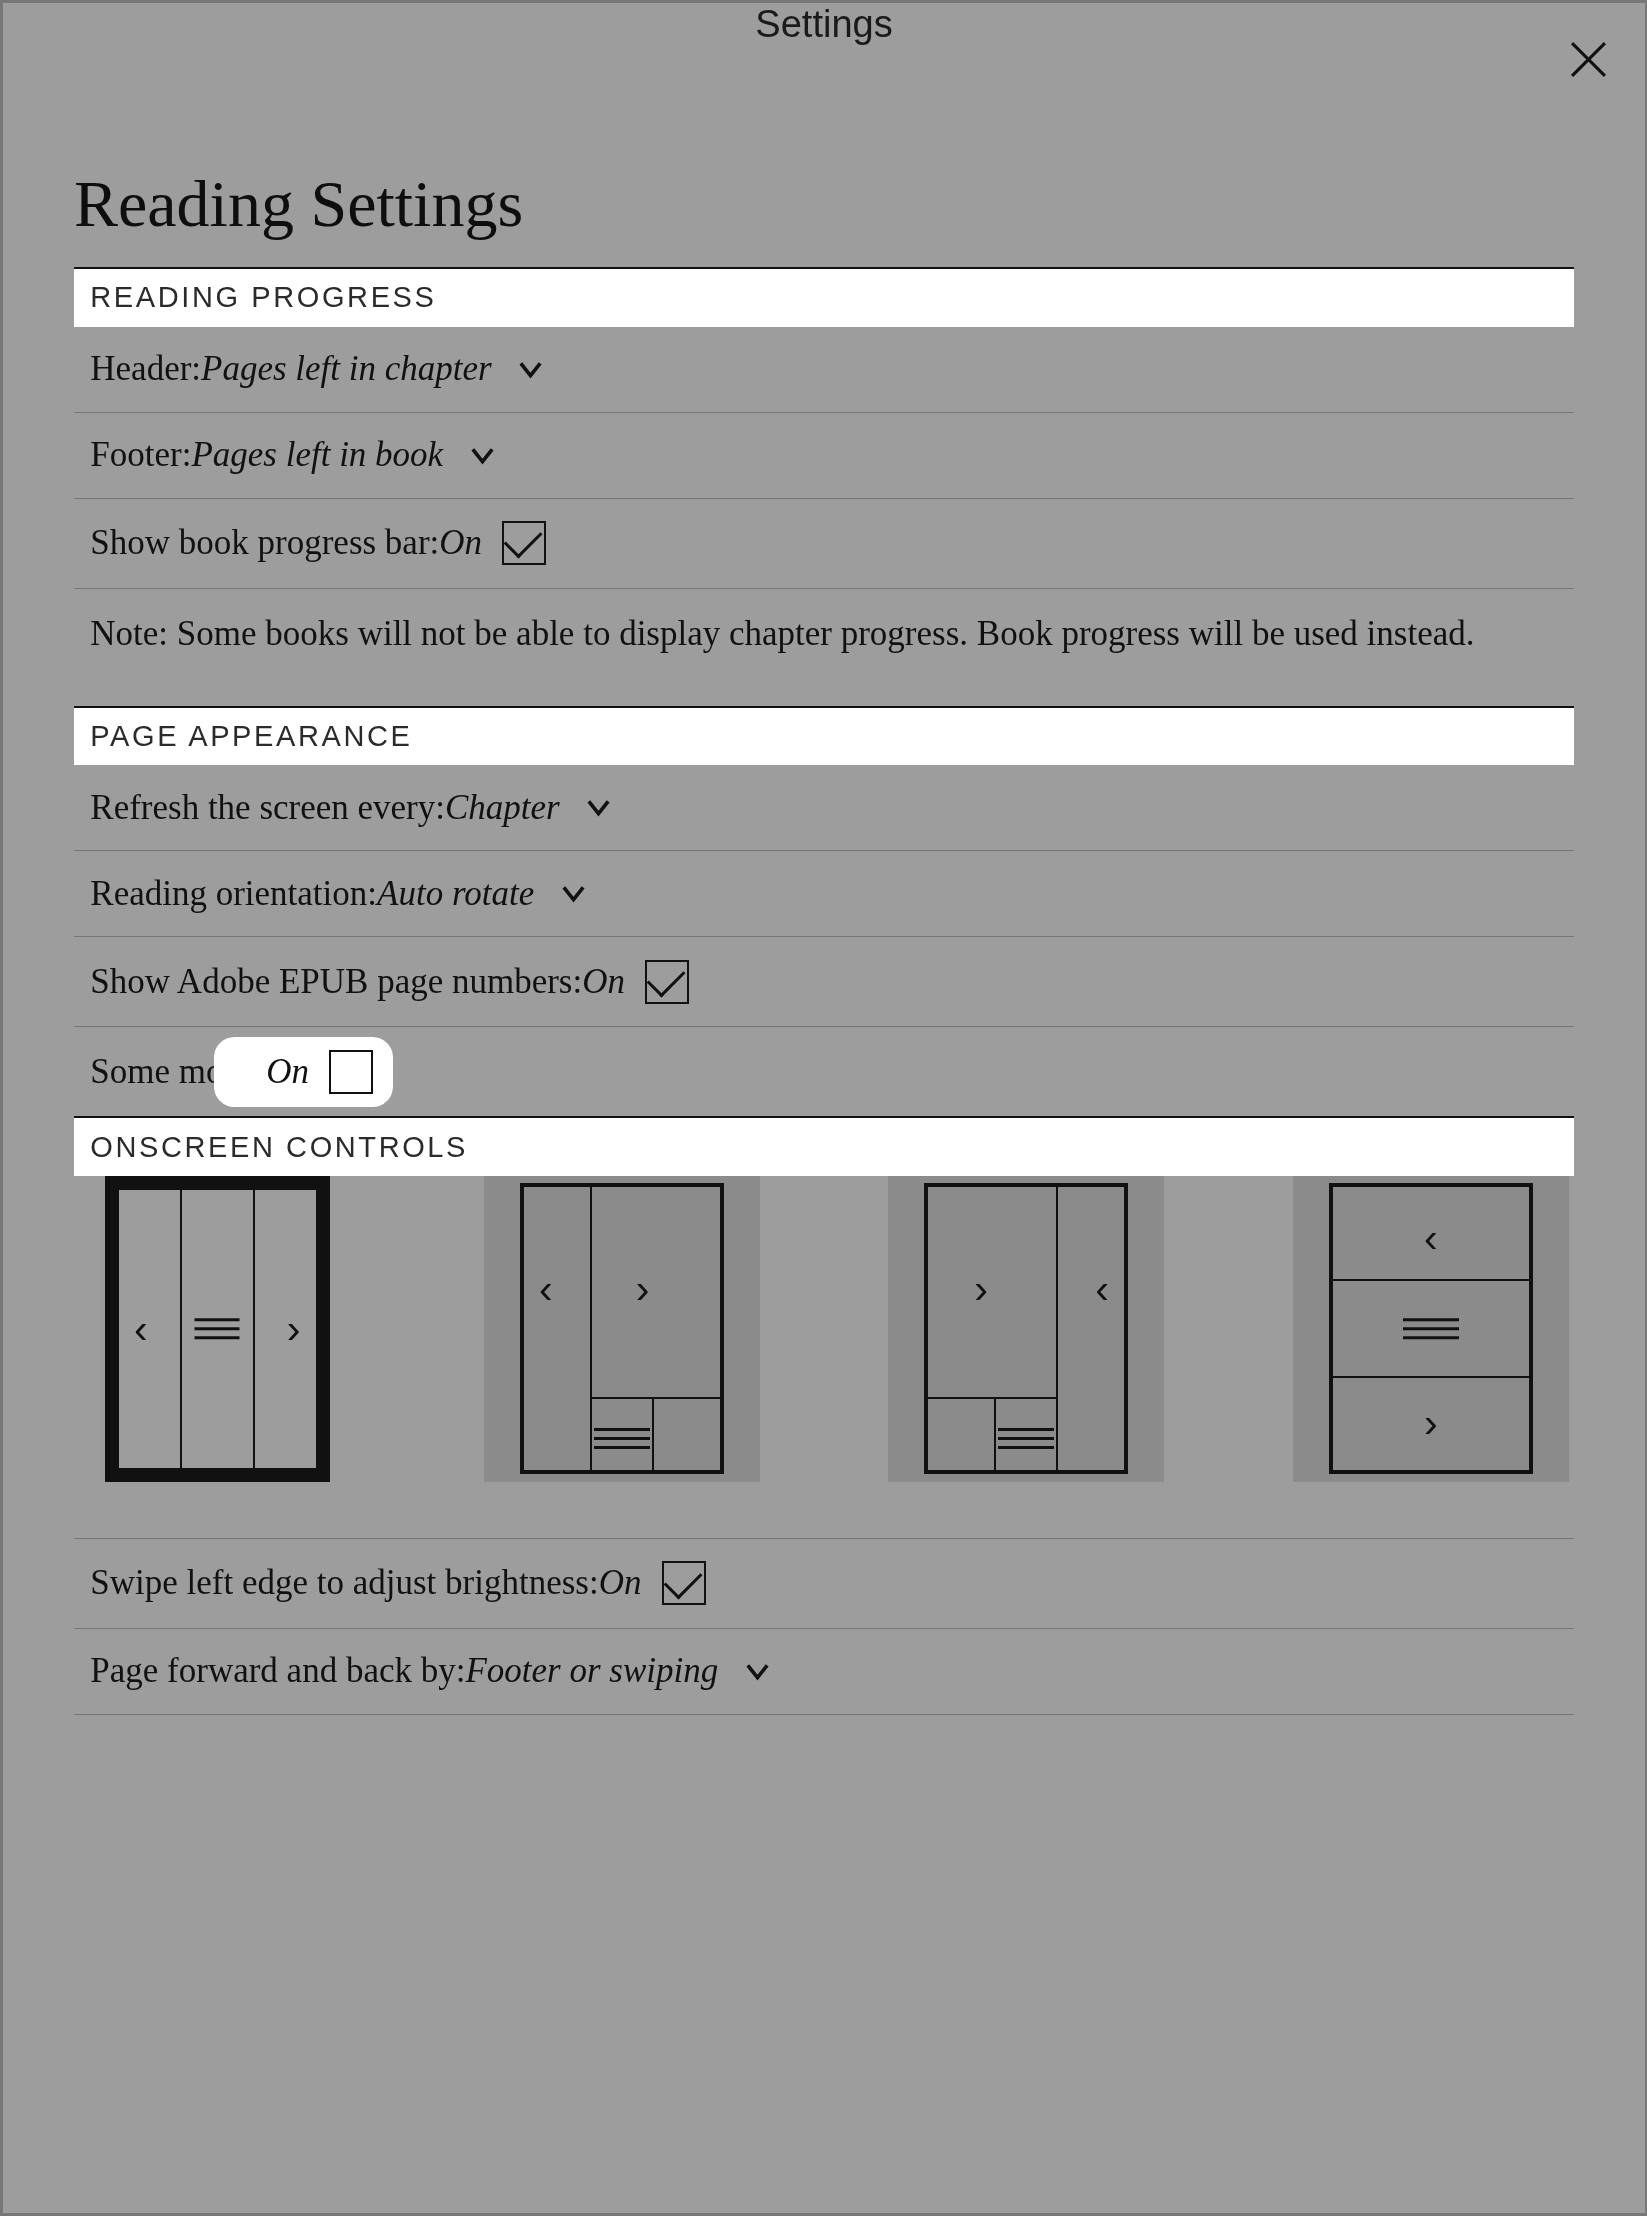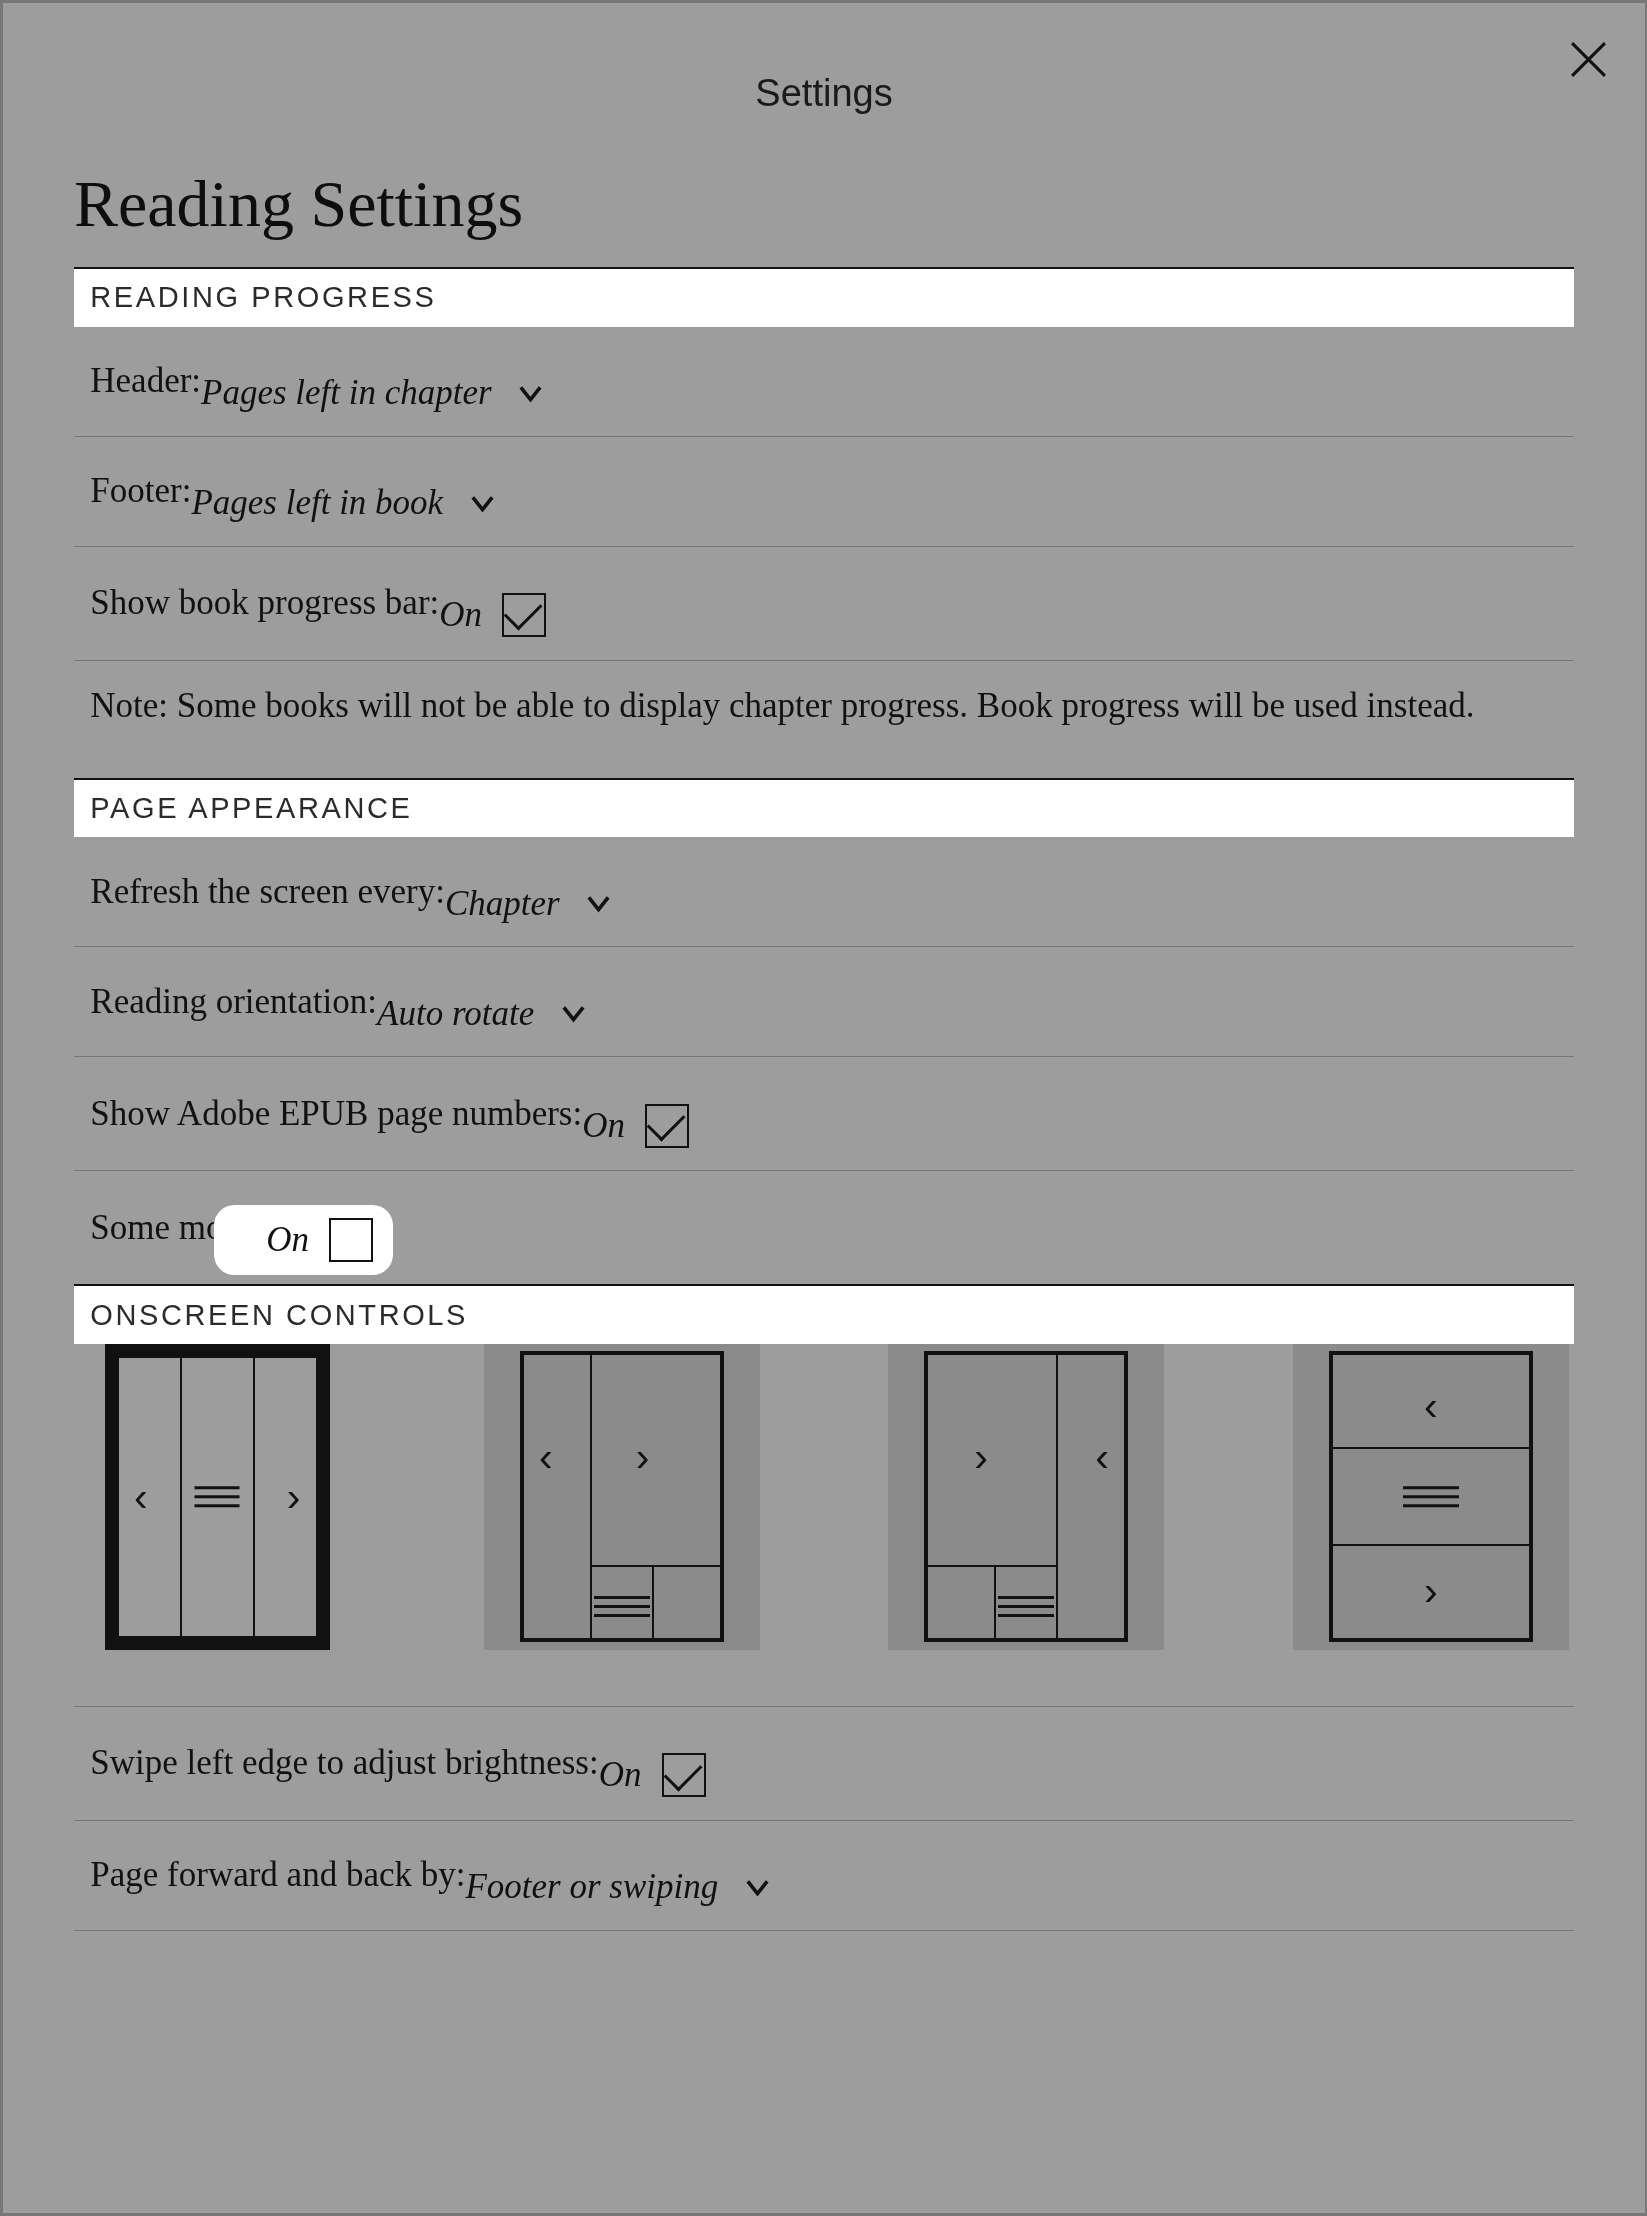--- a/index.html
+++ b/index.html
@@ -7,21 +7,21 @@
   body {
     font-family: Georgia, "Times New Roman", serif;
     background: #9d9d9d;
     color: #101010;
     border: 3.1px solid #777;
   }
   .header-bar {
     position: relative;
     height: 112px;
     display: flex;
-    align-items: flex-end;
+    align-items: flex-start;
     justify-content: center;
   }
   .header-title {
     font-size: 38px;
     font-family: -apple-system, "Helvetica Neue", Arial, sans-serif;
     color: #1a1a1a;
   }
   .close-btn {
     position: absolute;
     right: 36px;
@@ -60,21 +60,20 @@
     justify-content: flex-start;
     padding: 22.5px 16.3px;
     border-bottom: 1px solid #777;
     font-size: 35px;
   }
   .row-label { color: #111; }
   .row-value-group {
     display: flex;
     align-items: center;
     gap: 20.4px;
-    margin-top: 24px;
   }
   .row-value {
     font-style: italic;
     color: #111;
   }
   .chevron {
     width: 37px;
     height: 37px;
     display: flex;
     align-items: center;

